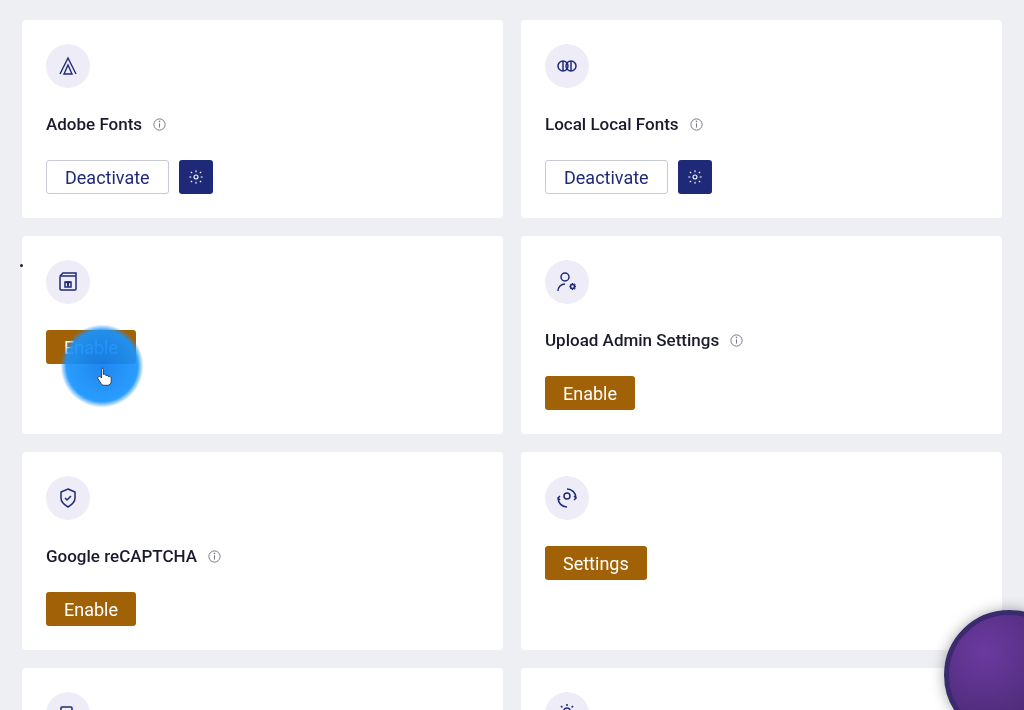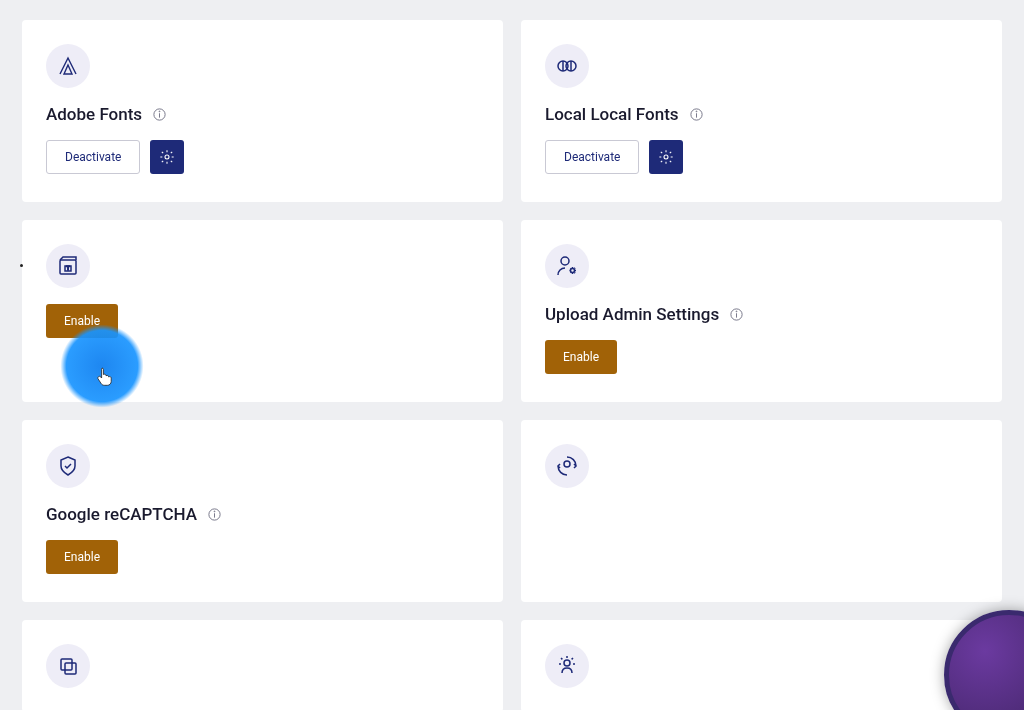--- a/index.html
+++ b/index.html
@@ -1,27 +1,27 @@
 <!DOCTYPE html>
 <html><head>
 <meta charset="utf-8">
 <style>
 *{box-sizing:border-box;margin:0;padding:0}
 body{font-family:-apple-system,BlinkMacSystemFont,'Segoe UI',Roboto,sans-serif;background:#eeeff2;width:1024px;height:710px;overflow:hidden;position:relative}
 .grid{display:grid;grid-template-columns:1fr 1fr;gap:18px;padding:20px 22px}
-.card{background:#fff;border-radius:4px;padding:24px 24px;min-height:182px;display:flex;flex-direction:column;gap:16px}
+.card{background:#fff;border-radius:4px;padding:24px 24px;min-height:182px;display:flex;flex-direction:column;gap:26px}
 .card.partial{min-height:auto}
 .icon-circle{width:44px;height:44px;background:#eeedf7;border-radius:50%;display:flex;align-items:center;justify-content:center}
 .icon-circle svg{width:24px;height:24px}
 .card-title-row{display:flex;align-items:center;gap:10px}
 .card-title{color:#1a1a2e;font-size:17px;font-weight:500}
 .info-icon{width:15px;height:15px;display:inline-flex}
 .info-icon svg{width:15px;height:15px}
 .actions{display:flex;gap:10px;align-items:center}
-.btn{font-size:12px;border-radius:3px;cursor:pointer;height:34px;display:inline-flex;align-items:center;justify-content:center;padding:0 18px;border:none;font-family:inherit}
+.btn{font-size:18px;border-radius:3px;cursor:pointer;height:34px;display:inline-flex;align-items:center;justify-content:center;padding:0 18px;border:none;font-family:inherit}
 .btn-outline{background:#fff;border:1px solid #c9c9d4;color:#1e2a78}
 .btn-solid{background:#a16207;color:#fff}
 .btn-gear{width:34px;height:34px;background:#1e2a78;border:none;border-radius:3px;cursor:pointer;display:inline-flex;align-items:center;justify-content:center}
 .btn-gear svg{width:16px;height:16px}
 .cursor-ring{position:absolute;width:84px;height:84px;left:60px;top:324px;border-radius:50%;background:radial-gradient(circle,#0a7cef 0%,#1894ff 60%,rgba(24,148,255,0) 70%);pointer-events:none;opacity:0.92;z-index:50}
 .cursor-ring .hole{position:absolute;left:20px;top:20px;width:44px;height:44px;background:#fff;border-radius:50%;opacity:0.0}
 .cursor-hand{position:absolute;left:96px;top:366px;z-index:60;pointer-events:none}
 .corner-video{position:absolute;right:-50px;bottom:-30px;width:130px;height:130px;border-radius:50%;background:radial-gradient(circle at 30% 30%,#6b3aa0,#3d2260);border:5px solid #3a2a6e;box-shadow:0 0 14px rgba(0,0,0,0.35)}
 .dot{position:absolute;left:20px;top:264px;width:3px;height:3px;background:#222;border-radius:50%}
 </style>
@@ -148,20 +148,23 @@
   </div>
 
   <div class="card">
     <div class="icon-circle">
       <svg viewBox="0 0 24 24" fill="none" stroke="#1e2a78" stroke-width="1.5">
         <circle cx="12" cy="10" r="3"></circle>
           <path d="M12 3 A9 9 0 0 1 21 12 M19 10 L21 12 L19 14"></path>
           <path d="M12 21 A9 9 0 0 1 3 12 M5 14 L3 12 L5 10"></path>
       </svg>
     </div>
+    <div class="actions">
+      <button class="btn btn-solid">Settings</button>
+    </div>
   </div>
 
   <div class="card partial">
     <div class="icon-circle">
       <svg viewBox="0 0 24 24" fill="none" stroke="#1e2a78" stroke-width="1.5">
         <rect x="5" y="5" width="11" height="11" rx="1"></rect>
           <rect x="9" y="9" width="11" height="11" rx="1"></rect>
       </svg>
     </div>
   </div>

